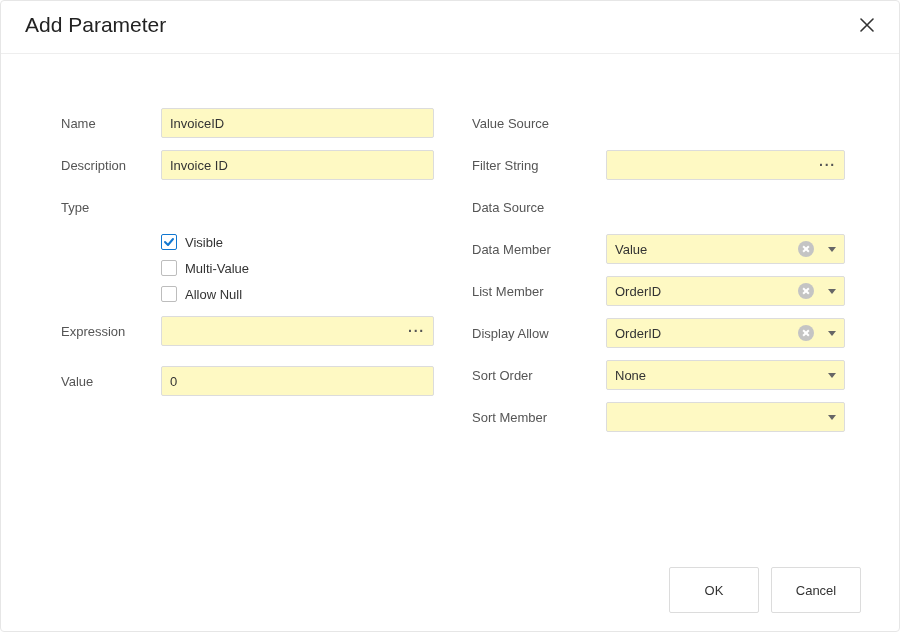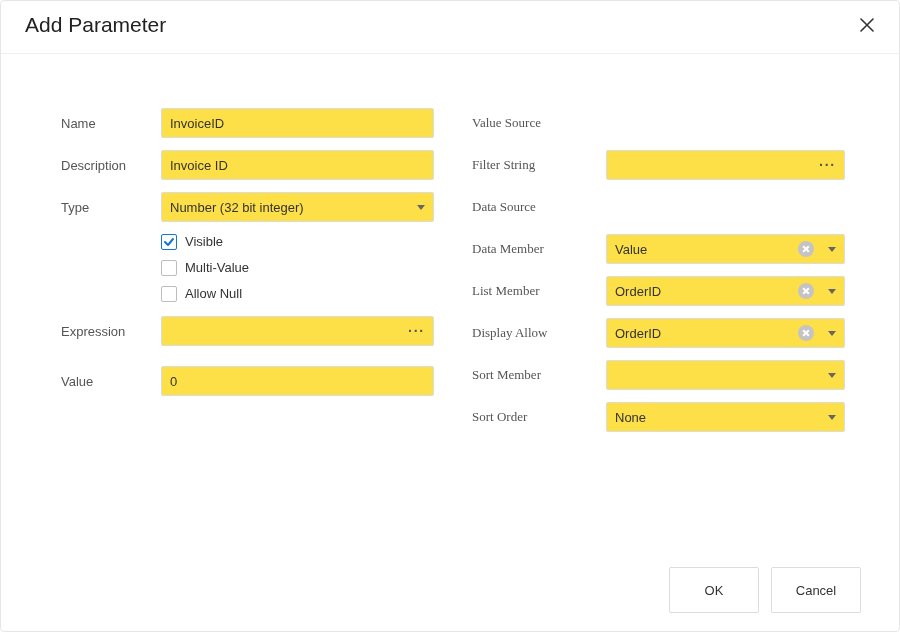--- a/index.html
+++ b/index.html
@@ -5,33 +5,33 @@
     * { box-sizing: border-box; margin: 0; padding: 0; }
     html, body { width: 900px; height: 632px; font-family: -apple-system, BlinkMacSystemFont, "Segoe UI", Arial, sans-serif; color: #333; background: #fff; }
     .dialog { width: 900px; height: 632px; border: 1px solid #e6e6e6; border-radius: 4px; position: relative; display: flex; flex-direction: column; }
     .dialog-header { display: flex; align-items: center; justify-content: space-between; padding: 10px 18px 14px 24px; border-bottom: 1px solid #eee; }
     .dialog-title { font-size: 21px; font-weight: 400; color: #222; }
     .close-btn { width: 28px; height: 28px; display: flex; align-items: center; justify-content: center; cursor: pointer; color: #333; font-size: 18px; background:none; border:none; }
     .dialog-body { flex: 1; padding: 54px 54px 0 60px; display: flex; gap: 38px; }
     .col { flex: 1; }
     .field-row { display: flex; align-items: center; margin-bottom: 12px; min-height: 30px; }
     .field-label { width: 100px; flex-shrink: 0; font-size: 13px; color: #555; }
-    .col-right .field-label { width: 134px; font-family: Liberation Serif, serif; }
+    .col-right .field-label { width: 134px; }
     .field-control { flex: 1; }
-    .text-input, .select, .combo, .expr { width: 100%; height: 30px; border: 1px solid #dcdcdc; border-radius: 2px; background: #fde047; display: flex; align-items: center; padding: 0 8px; font-size: 13px; color: #333; position: relative; }
+    .text-input, .select, .combo, .expr { width: 100%; height: 30px; border: 1px solid #dcdcdc; border-radius: 2px; background: #fef9c3; display: flex; align-items: center; padding: 0 8px; font-size: 13px; color: #333; position: relative; }
     .text-input { outline: none; }
     .select, .combo, .expr { cursor: pointer; justify-content: space-between; }
     .select-text { flex: 1; white-space: nowrap; overflow: hidden; }
     .caret { width: 0; height: 0; border-left: 4px solid transparent; border-right: 4px solid transparent; border-top: 5px solid #666; margin-left: 6px; flex-shrink:0; }
     .ellipsis { font-size: 14px; letter-spacing: 1px; color: #555; font-weight:700; line-height:0; }
     .clear-icon { width: 16px; height: 16px; border-radius: 50%; background: #c4c4c4; position: relative; margin-right: 8px; flex-shrink:0; }
     .clear-icon::before, .clear-icon::after { content:""; position:absolute; left:50%; top:50%; width:8px; height:2px; background:#fff; transform-origin:center; }
     .clear-icon::before { transform: translate(-50%,-50%) rotate(45deg); }
     .clear-icon::after  { transform: translate(-50%,-50%) rotate(-45deg); }
-    .check-row { display:flex; margin-bottom: 10px; font-size: 13px; color:#333; }
+    .check-row { display:flex; align-items:center; margin-bottom: 10px; font-size: 13px; color:#333; }
     .check-box { width:16px; height:16px; border:1px solid #bdbdbd; border-radius:2px; margin-right:8px; display:flex; align-items:center; justify-content:center; cursor:pointer; flex-shrink:0;}
     .check-box.checked { border-color:#1177d1; }
     .check-mark { display:none; }
     .check-box.checked .check-mark { display:block; }
     .check-mark svg { display:block; }
     .checks-block { margin-left: 100px; margin-top: 2px; margin-bottom: 14px; }
     .dialog-footer { display:flex; justify-content:flex-end; gap:12px; padding: 0 38px 18px 0; }
     .btn { min-width: 90px; height: 46px; border:1px solid #dcdcdc; background:#fff; border-radius:2px; font-size:13px; color:#333; cursor:pointer; }
     .sep-block { height:8px; }
   </style>
@@ -62,26 +62,20 @@
 
       <div class="field-row">
         <div class="field-label">Description</div>
         <div class="field-control">
           <input class="text-input" value="Invoice ID" style="">
         </div>
       </div>
 
       <div class="field-row">
         <div class="field-label">Type</div>
-        <div class="field-control">
-          <div class="select">
-            <span class="select-text">Number (32 bit integer)</span>
-            <span class="caret"></span>
-          </div>
-        </div>
       </div>
 
       <div class="checks-block">
         <div class="check-row">
           <span class="check-box checked">
             <span class="check-mark">
               <svg width="12" height="12" viewBox="0 0 12 12">
                   <path d="M2 6 L5 9 L10 3" stroke="#1177d1" stroke-width="2" fill="none" stroke-linecap="round" stroke-linejoin="round"></path>
                 </svg>
             </span>
@@ -170,34 +164,34 @@
         <div class="field-control">
           <div class="combo">
             <span class="select-text">OrderID</span>
             <span class="clear-icon"></span>
             <span class="caret"></span>
           </div>
         </div>
       </div>
 
       <div class="field-row">
+        <div class="field-label">Sort Order</div>
+        <div class="field-control">
+          <div class="select">
+            <span class="select-text">None</span>
+            <span class="caret"></span>
+          </div>
+        </div>
+      </div>
+
+      <div class="field-row">
         <div class="field-label">Sort Member</div>
         <div class="field-control">
           <div class="select">
             <span class="select-text"></span>
-            <span class="caret"></span>
-          </div>
-        </div>
-      </div>
-
-      <div class="field-row">
-        <div class="field-label">Sort Order</div>
-        <div class="field-control">
-          <div class="select">
-            <span class="select-text">None</span>
             <span class="caret"></span>
           </div>
         </div>
       </div>
 
     </div>
   </div>
 
   <div class="dialog-footer">
     <button class="btn">OK</button>

